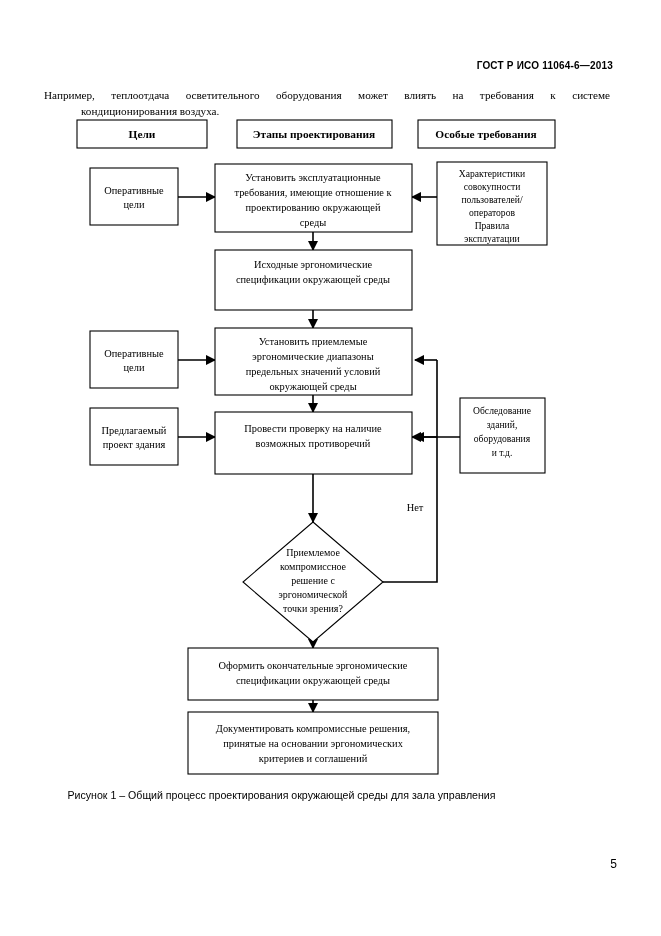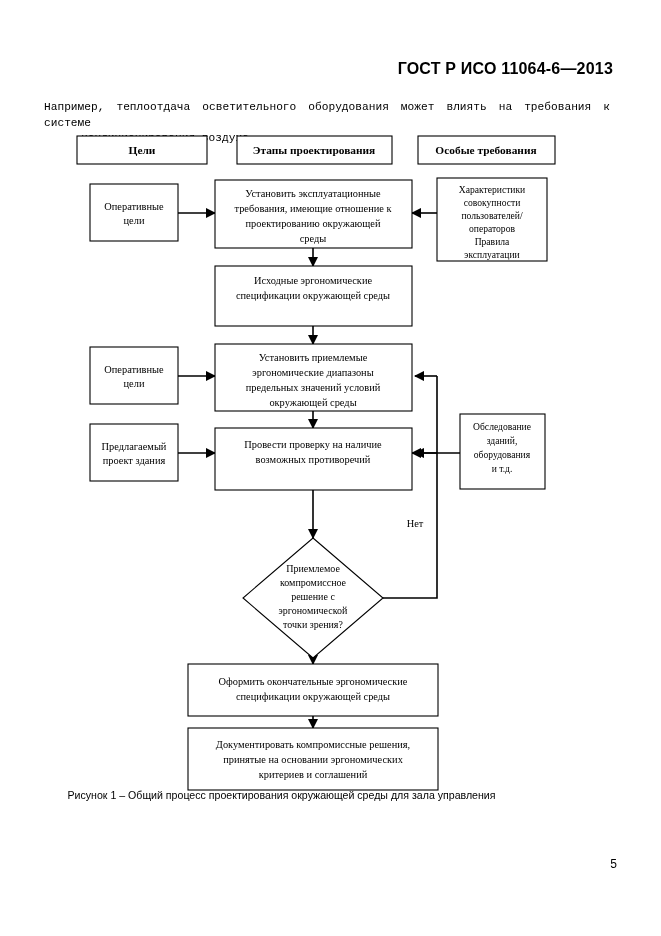--- a/index.html
+++ b/index.html
@@ -20,40 +20,40 @@
     left: 0; top: 0;
     width: 661px;
     height: 936px;
   }
   .doc-header {
     position: absolute;
     top: 60px;
     right: 48px;
     font-family: "Liberation Sans", sans-serif;
     font-weight: bold;
-    font-size: 16px;
+    font-size: 10px;
     letter-spacing: 0.2px;
     white-space: nowrap;
   }
   .intro {
     position: absolute;
-    top: 100px;
+    top: 88px;
     left: 44px;
     width: 566px;
-    font-family: Liberation Mono, monospace;
+    font-family: Liberation Serif, serif;
     font-size: 11.2px;
     line-height: 15.5px;
     text-align: justify;
   }
   .intro span.l1 { display: block; text-align: justify; text-align-last: justify; }
   .intro span.l2 { display: block; margin-left: 37px; }
   .figure {
     position: absolute;
     left: 0;
-    top: 128px;
+    top: 112px;
     width: 548px;
     height: 690px;
   }
   .caption {
     position: absolute;
     top: 789px;
     left: 0;
     width: 563px;
     text-align: center;
     font-family: "Liberation Sans", sans-serif;

